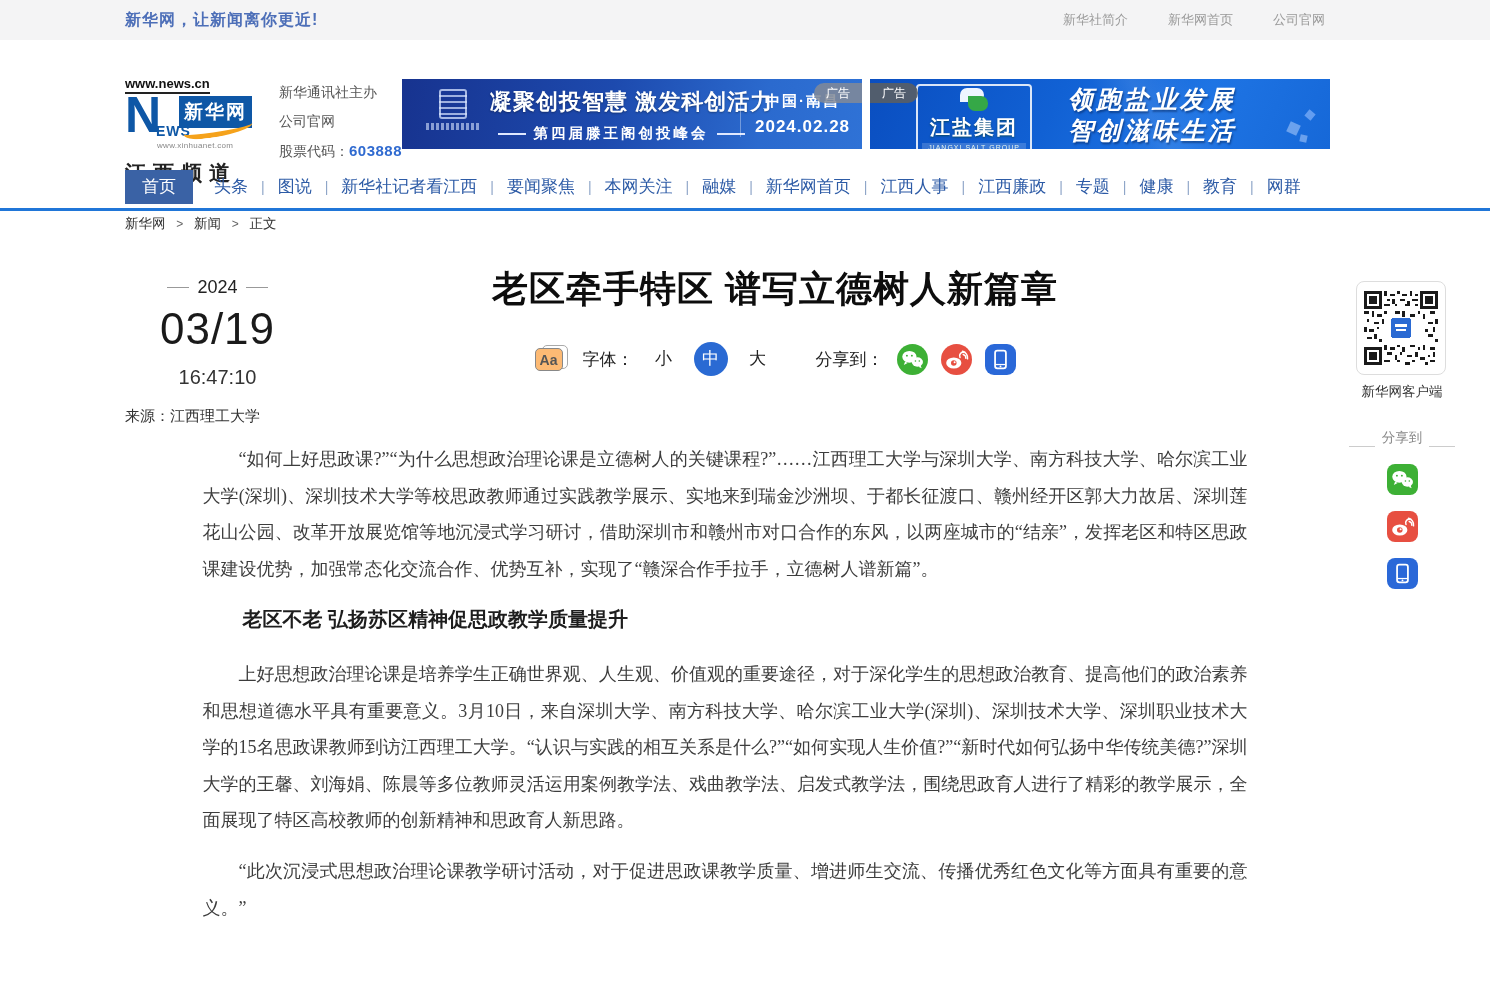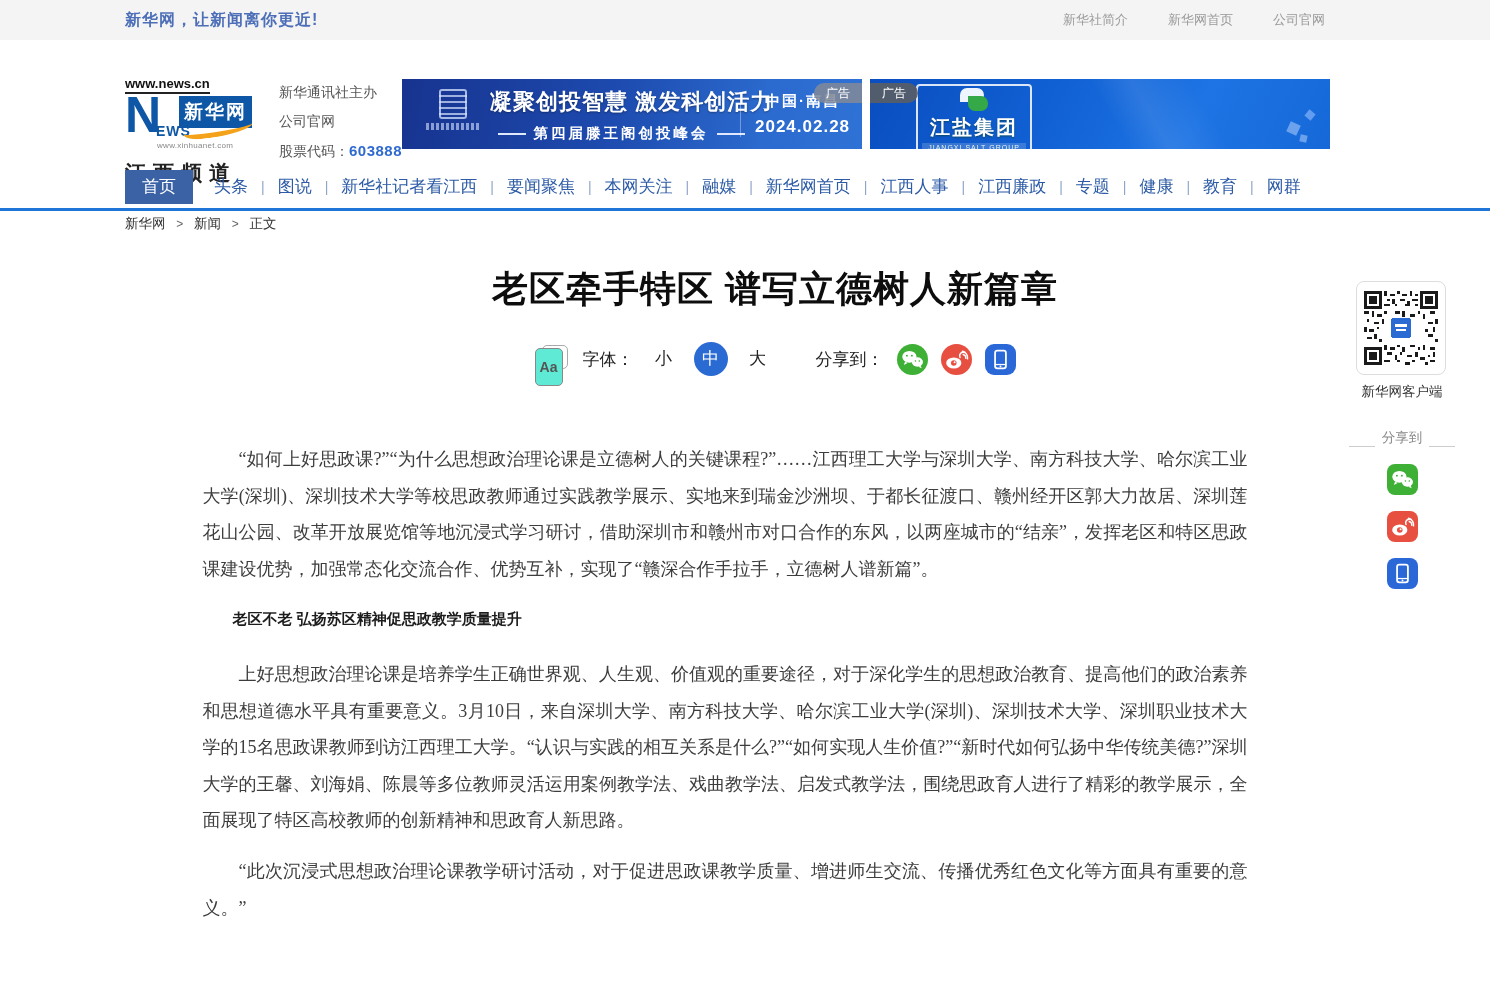--- a/index.html
+++ b/index.html
@@ -96,39 +96,39 @@
   .meta-year { font-size:18px; color:#222; display:flex; align-items:center; justify-content:center; gap:8px; }
   .meta-year .dash { width:22px; height:1px; background:#999; }
   .meta-date { font-size:44px; color:#1a1a1a; margin-top:6px; letter-spacing:1px; }
   .meta-time { font-size:20px; color:#333; margin-top:12px; }
   .meta-source { font-size:15px; color:#333; margin-top:18px; text-align:left; white-space:nowrap; }
   .title-zone { margin-left:310px; width:680px; text-align:center; }
   .article-title { font-size:36px; font-weight:800; color:#0d0d0d; margin:22px 0 0; letter-spacing:1px; white-space:nowrap; }
   .controls { margin-top:28px; display:flex; align-items:center; justify-content:center; gap:13px; }
   .aa-icon { position:relative; width:35px; height:28px; flex:none; }
   .aa-back { position:absolute; left:7px; top:0; width:26px; height:24px; border:1.5px solid #aaa; border-radius:5px; background:#fff; }
-  .aa-front { position:absolute; left:0; top:3px; width:28px; height:38px; border:1.5px solid #888; border-radius:5px;
-              background:#5eead4; font-size:14px; color:#555; display:flex; align-items:center; justify-content:center; font-weight:600; }
+  .aa-front { position:absolute; left:0; top:3px; width:28px; height:23px; border:1.5px solid #888; border-radius:5px;
+              background:#fdba74; font-size:14px; color:#555; display:flex; align-items:center; justify-content:center; font-weight:600; }
   .ctrl-label { font-size:17px; color:#222; }
   .fs-opt { font-size:17px; color:#222; width:34px; height:34px; line-height:34px; text-align:center;
             border-radius:50%; text-decoration:none; flex:none; }
   .fs-opt.active { background:#2a6ad3; color:#fff; }
   .share-label { font-size:17px; color:#222; margin-left:28px; }
   .icn { width:31px; height:31px; border-radius:50%; display:inline-flex; align-items:center; justify-content:center;
          flex:none; cursor:pointer; }
   .icn svg { width:31px; height:31px; display:block; }
   .icn.wechat { background:#3db035; }
   .icn.weibo  { background:#e74f41; }
   .icn.phone  { background:#2a68d8; border-radius:9px; }
 
   
   .article-body { width:1045px; margin:0 auto; font-family:"Liberation Serif", serif;
                   font-size:18px; color:#3d3d3d; line-height:36.6px; text-align:justify; }
   .article-body p { margin:0 0 14px; text-indent:2em; }
-  .article-body h3 { font-family:"Liberation Sans", sans-serif; font-size:15px; color:#1d1d1d;
+  .article-body h3 { font-family:"Liberation Sans", sans-serif; font-size:20px; color:#1d1d1d;
                      margin:12px 0 18px; text-indent:2em; font-weight:800; line-height:36.6px; }
 
   
   .side-panel { position:absolute; left:1356px; top:281px; width:92px; text-align:center; }
   .qr-box { width:90px; height:94px; border:1px solid #ddd; border-radius:8px; background:#fff;
             display:flex; align-items:center; justify-content:center; }
   .qr-box svg { width:74px; height:74px; }
   .qr-caption { margin-top:8px; font-size:13.5px; color:#333; white-space:nowrap; }
   .side-share { margin-top:28px; display:flex; align-items:flex-end; justify-content:center; gap:7px;
                 color:#888; font-size:13.5px; white-space:nowrap; }
@@ -190,20 +190,24 @@
             <div class="ad1-date">2024.02.28</div>
           </div>
         </div>
         <div class="ad ad2">
           <span class="ad-tag ad-tag-left">广告</span>
           <div class="ad2-logo">
             <div class="salt-mark"></div>
             <div class="salt-name">江盐集团</div>
             <div class="salt-sub">JIANGXI SALT GROUP</div>
           </div>
+          <div class="ad2-text">
+            <div>领跑盐业发展</div>
+            <div>智创滋味生活</div>
+          </div>
           <span class="cubes"><i></i><i></i><i></i></span>
         </div>
       </div>
     </div>
   </div>
 
   <div class="navbar">
     <div class="container nav-inner">
       <a href="#" class="nav-item active">首页</a>
       <a href="#" class="nav-item">头条</a>
@@ -238,20 +242,30 @@
   <div class="container breadcrumb">
     <a href="#" class="crumb">新华网</a>
     <span class="crumb-sep">&gt;</span>
     <a href="#" class="crumb">新闻</a>
     <span class="crumb-sep">&gt;</span>
     <span class="crumb">正文</span>
   </div>
 
   <div class="container article">
     <div class="article-header">
+      <div class="meta">
+        <div class="meta-year">
+            <span class="dash"></span>
+            <span>2024</span>
+            <span class="dash"></span>
+          </div>
+        <div class="meta-date">03/19</div>
+        <div class="meta-time">16:47:10</div>
+        <div class="meta-source"><span>来源：</span><span>江西理工大学</span></div>
+      </div>
       <div class="title-zone">
         <h1 class="article-title">老区牵手特区 谱写立德树人新篇章</h1>
         <div class="controls">
           <span class="aa-icon">
             <span class="aa-back"></span>
             <span class="aa-front">Aa</span>
           </span>
           <span class="ctrl-label">字体：</span>
           <a href="#" class="fs-opt">小</a>
           <a href="#" class="fs-opt active">中</a>

